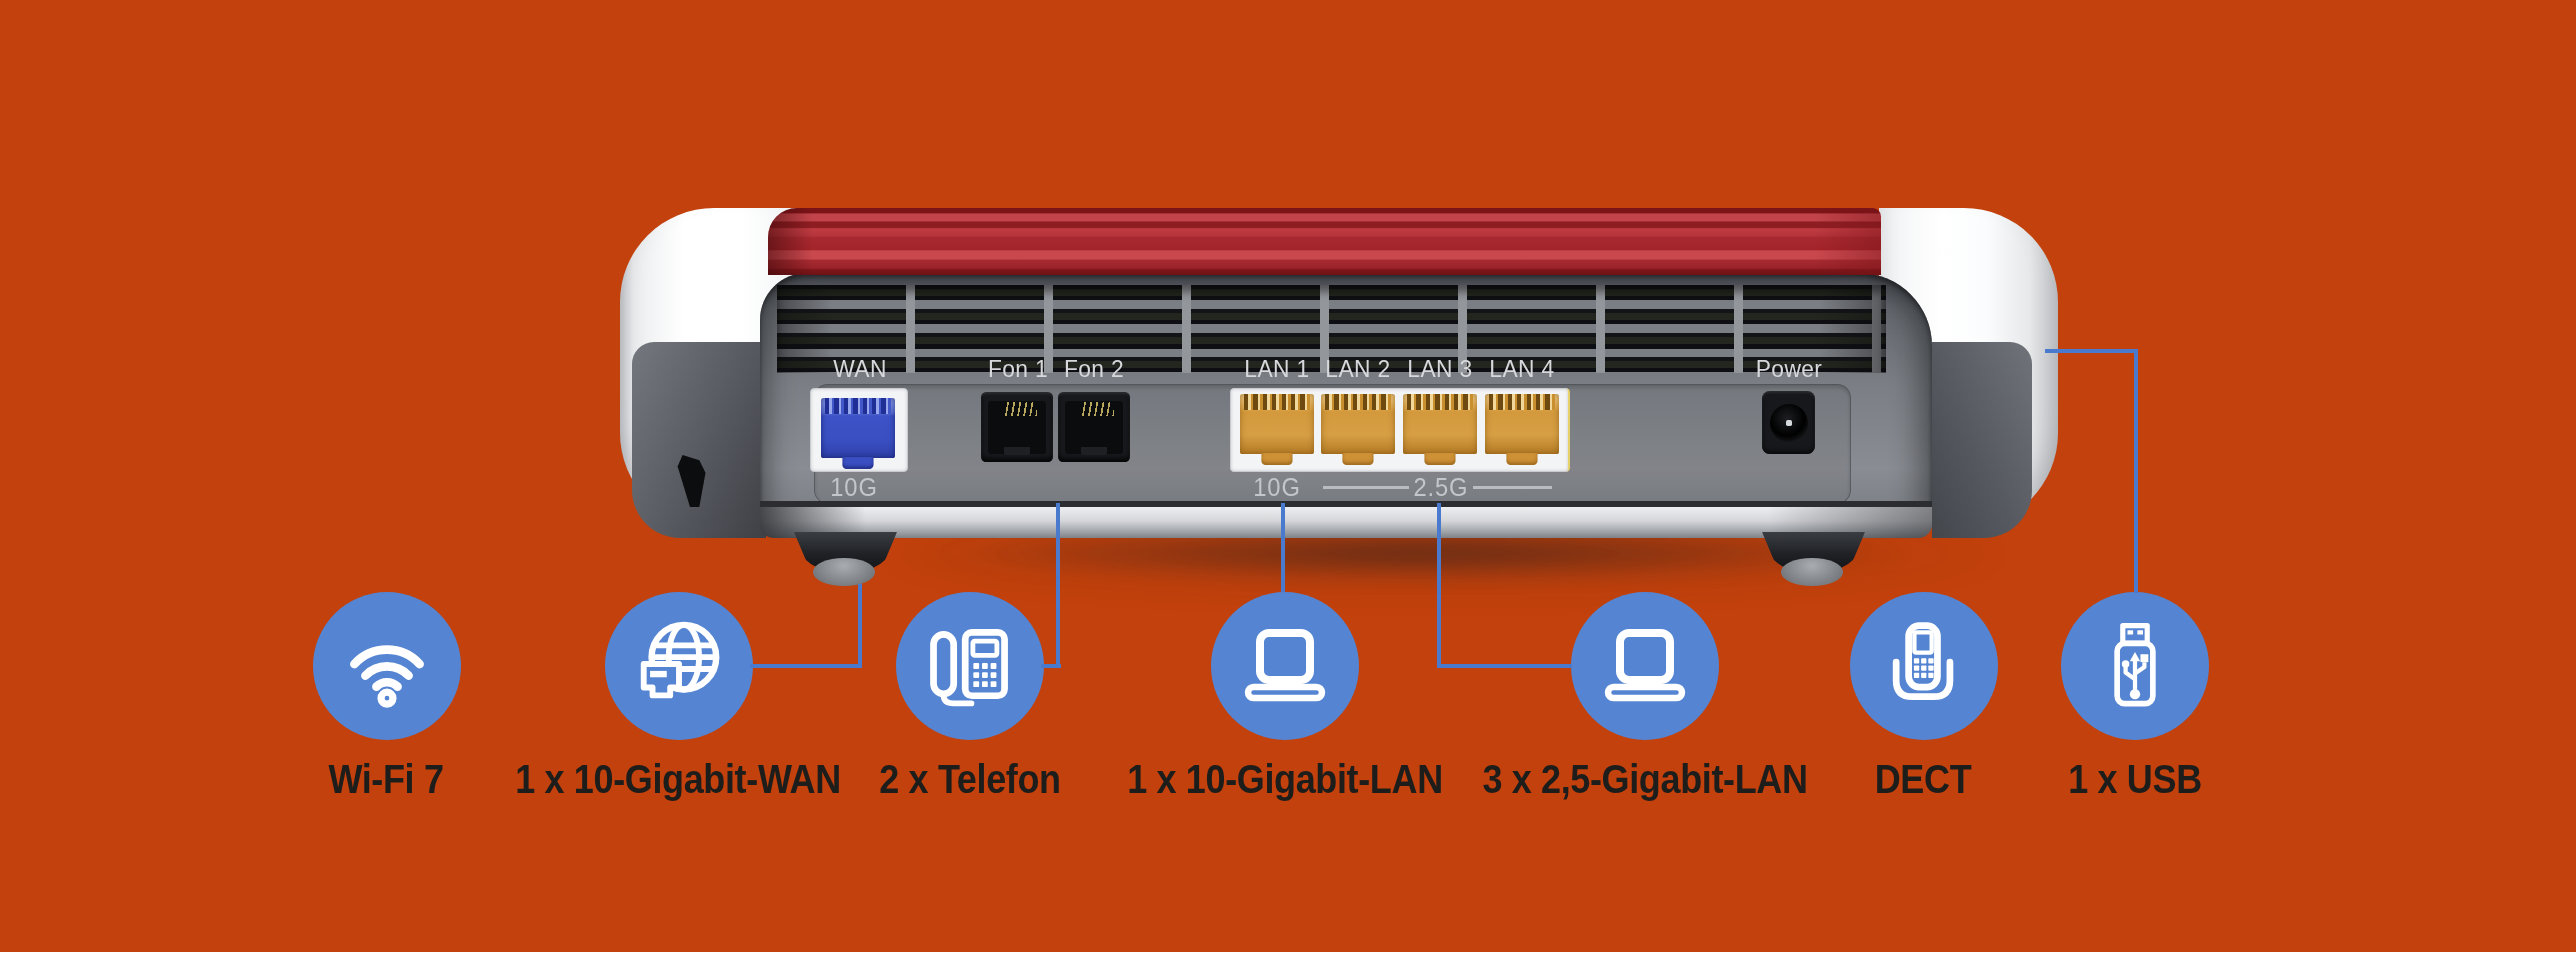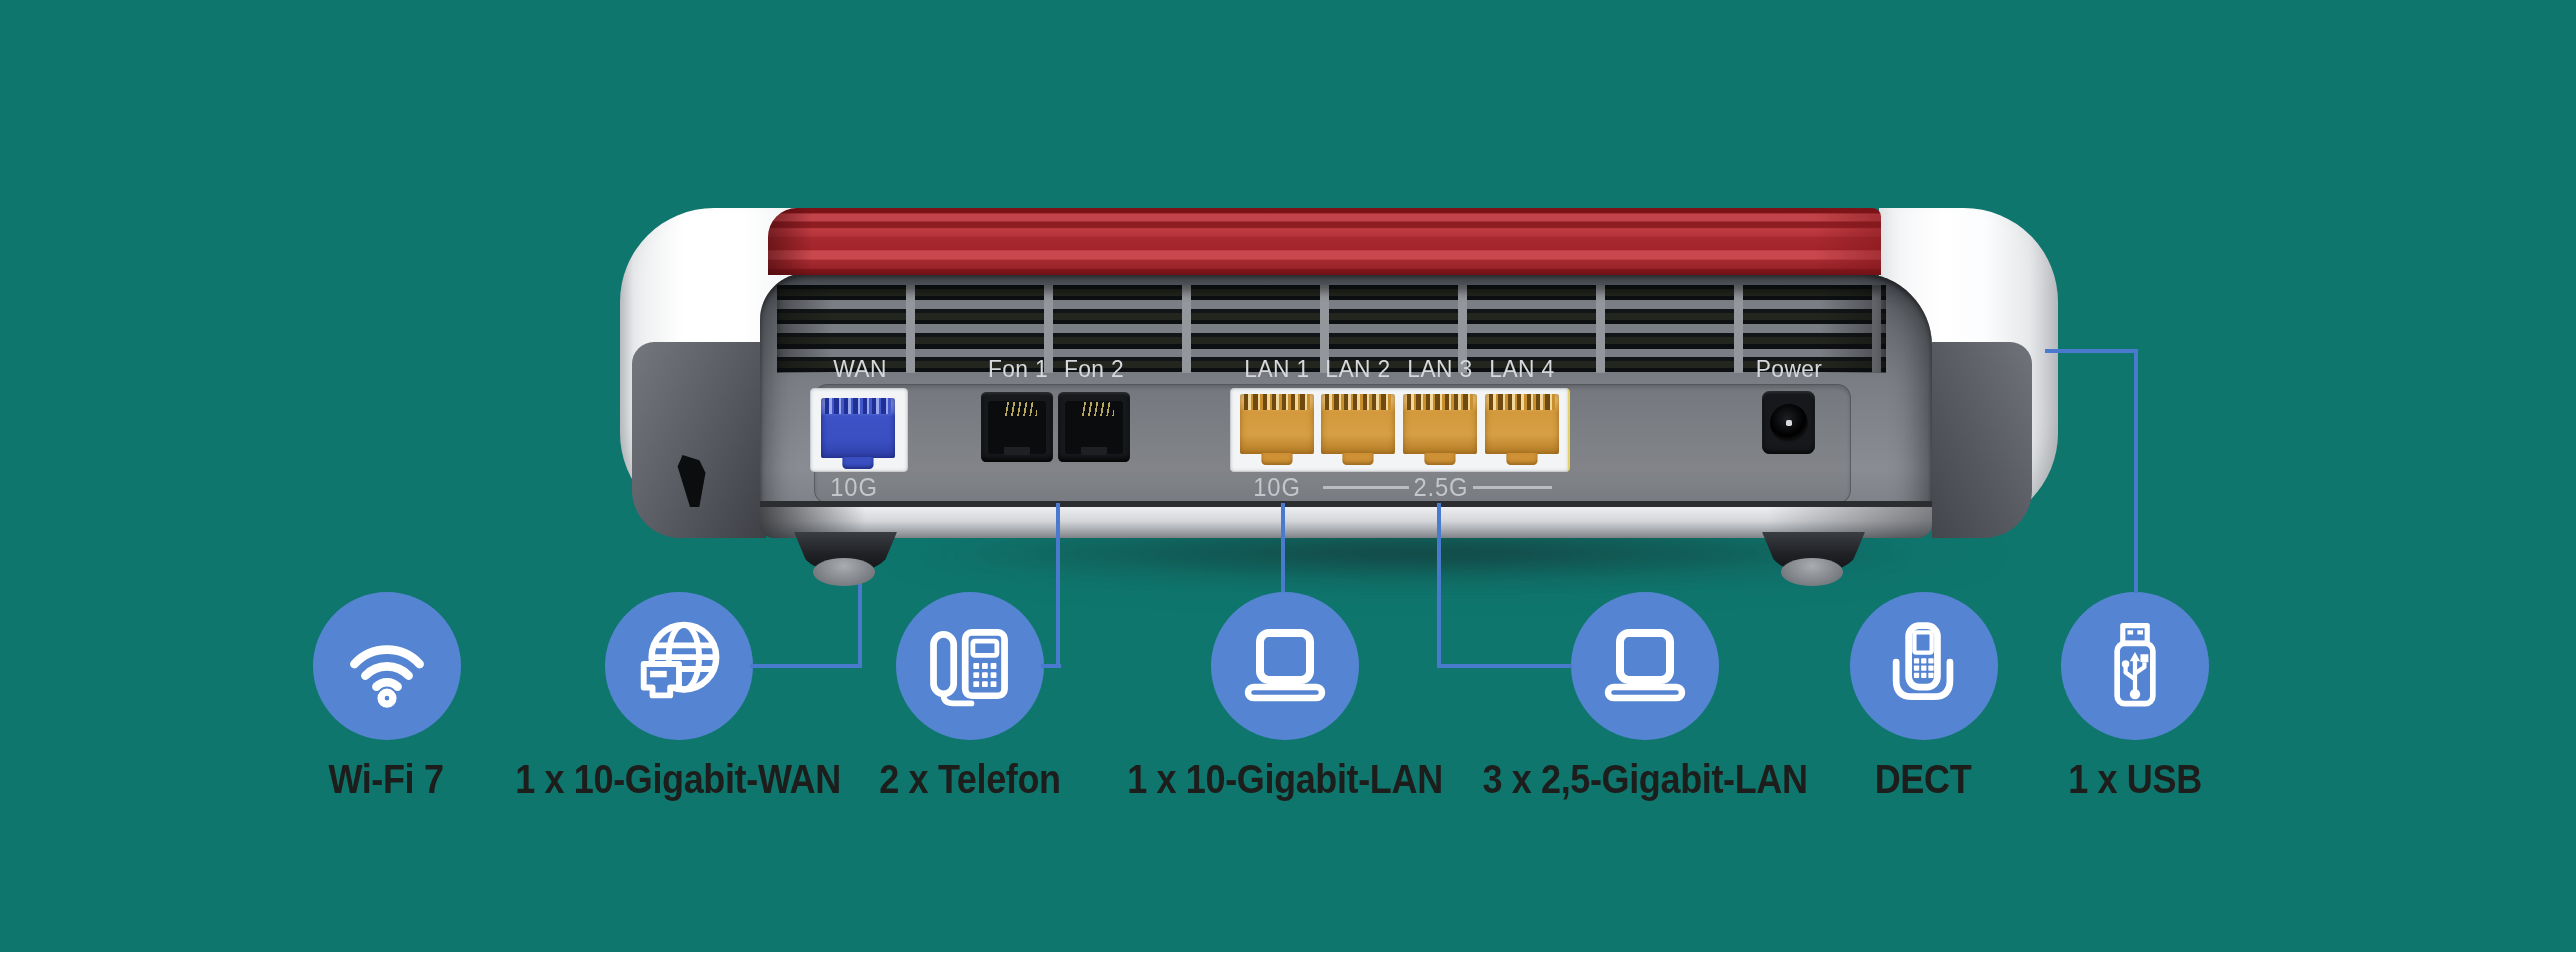--- a/index.html
+++ b/index.html
@@ -1,17 +1,17 @@
 <!DOCTYPE html>
 <html style="--accent-blue: #5585d2; --line-blue: #4a7ace; --brand-red: #b22f35; --label-text: #1d1d1b; --port-label: #d6d8db;font-size:13.7px"><head>
 <meta charset="utf-8">
 <style>
   html,body{margin:0;padding:0;width:2576px;height:954px;overflow:hidden;background:#ffffff;
             font-family:"Liberation Sans", sans-serif;}
-  .stage{position:relative;width:2576px;height:952px;background:#0f766e;}
+  .stage{position:relative;width:2576px;height:952px;background:#c2410c;}
   .abs{position:absolute;}
 
   
   .shadow-main{left:721px;top:522px;width:1391px;height:69px;
     background:radial-gradient(ellipse 50% 50% at 50% 45%, rgba(25,27,30,.50), rgba(25,27,30,0) 72%);
     filter:blur(10.3px);z-index:1;}
   .shadow-soft{left:670px;top:512px;width:1546px;height:94px;
     background:radial-gradient(ellipse 50% 50% at 50% 45%, rgba(25,27,30,.22), rgba(25,27,30,0) 75%);
     filter:blur(17px);z-index:1;}
 

